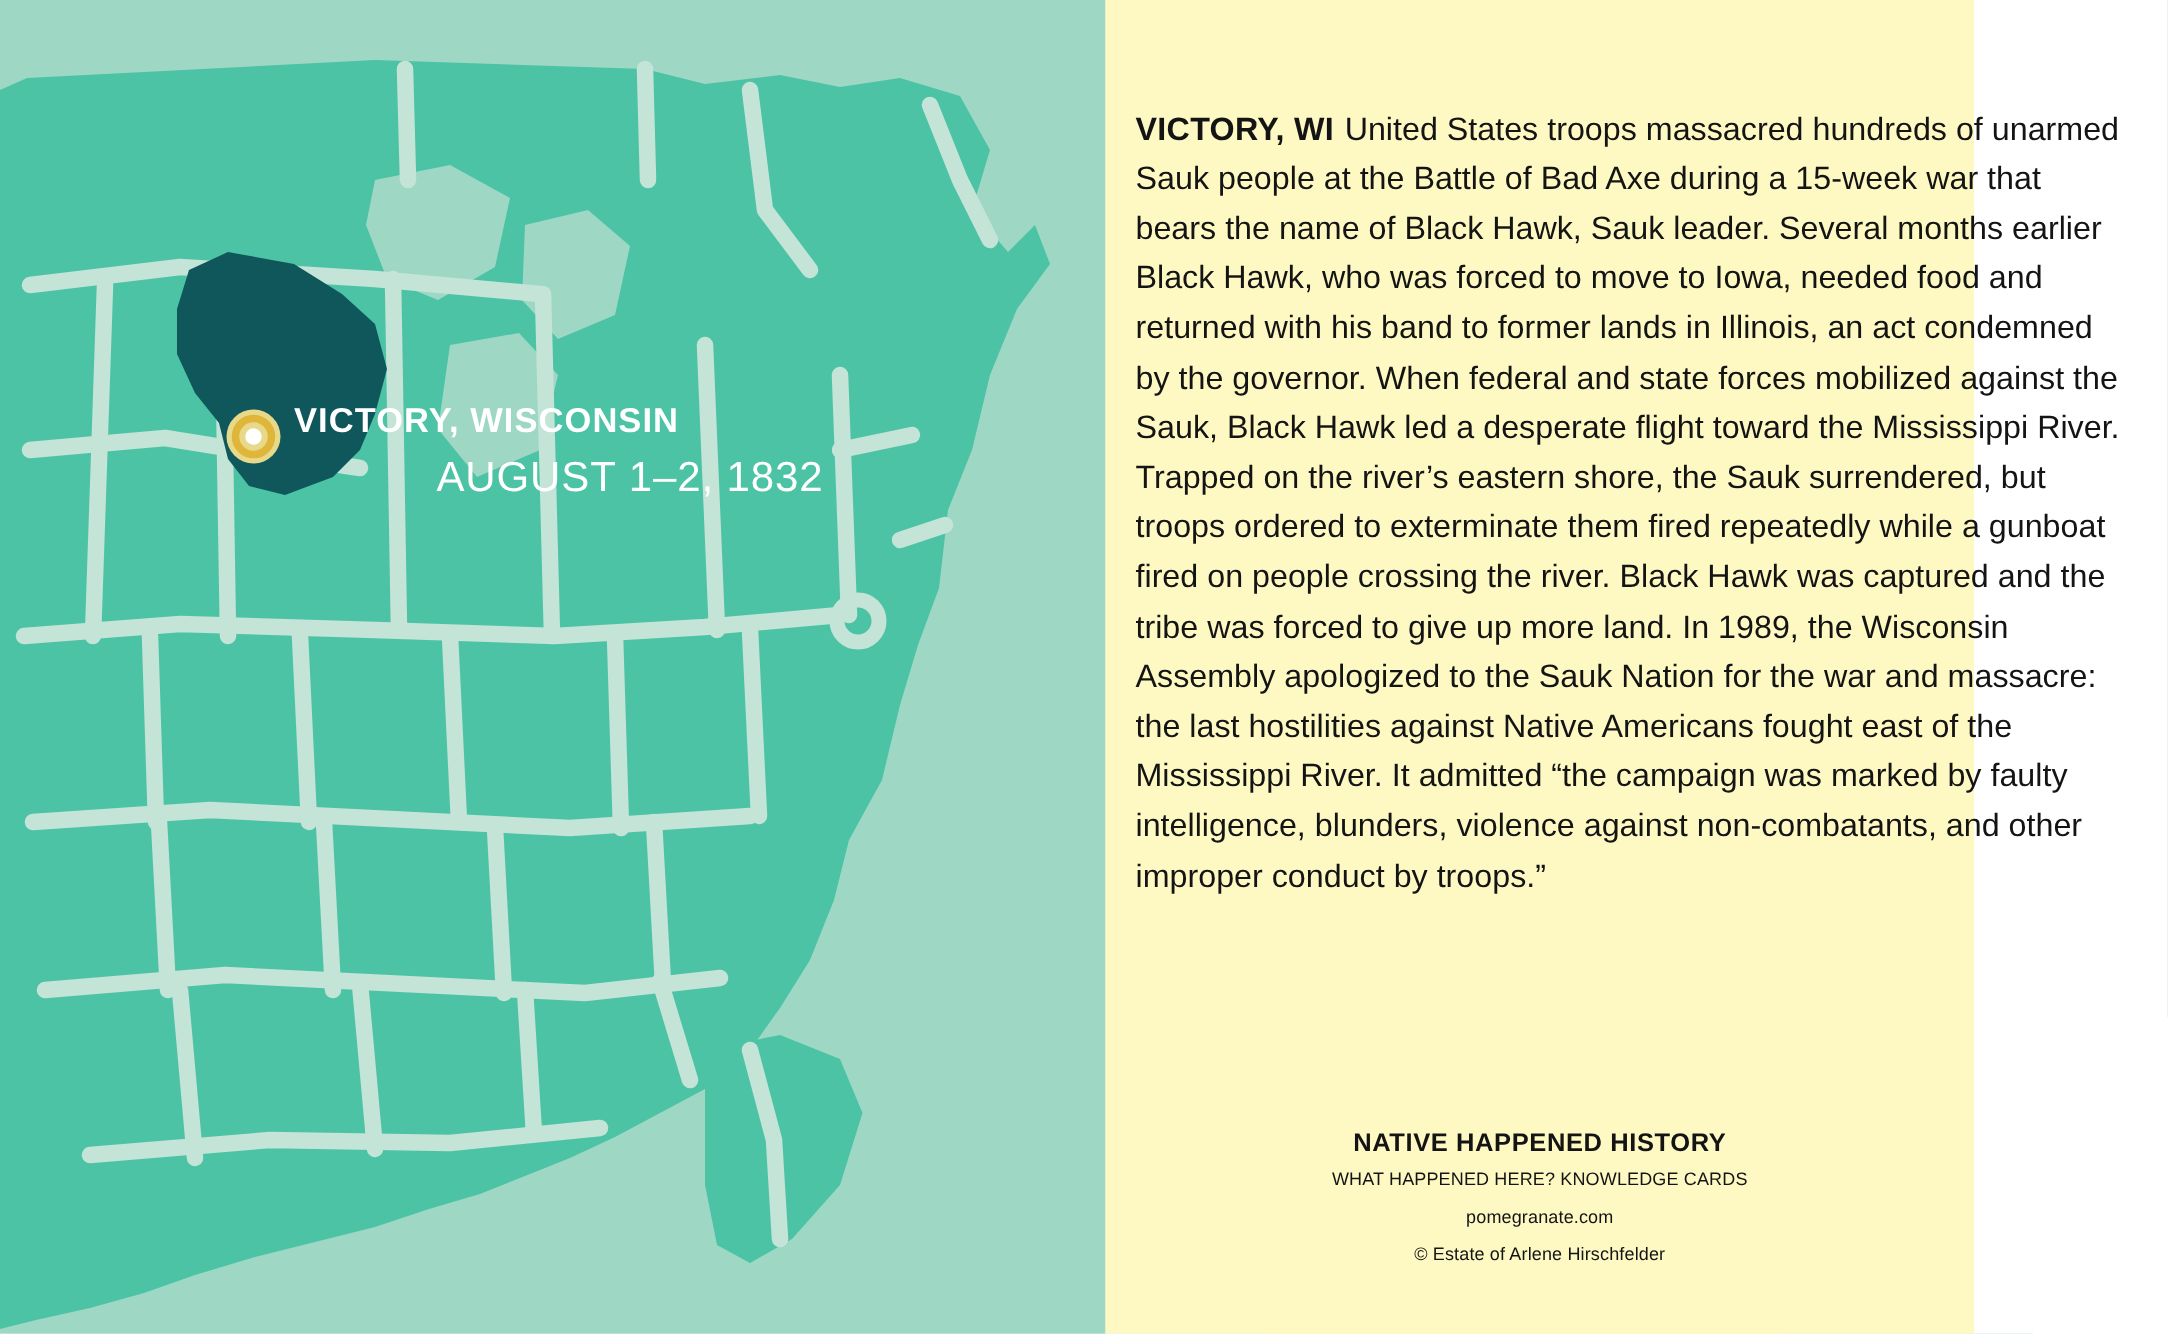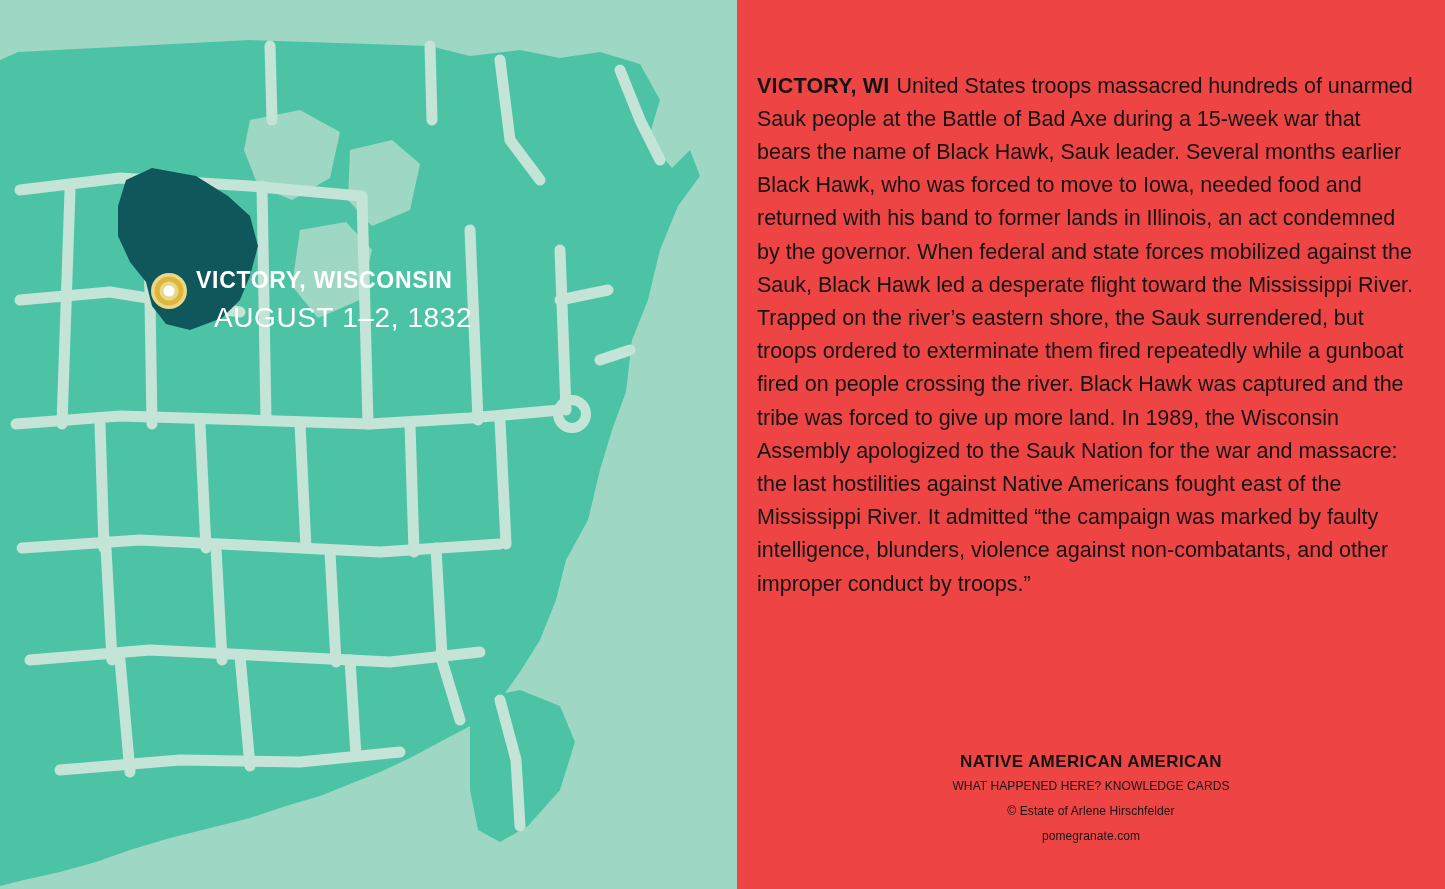--- a/index.html
+++ b/index.html
@@ -59,37 +59,38 @@
   .place-date {
     font-family: "Liberation Sans", sans-serif;
     font-weight: normal;
     font-size: 28px;
     letter-spacing: 0.6px;
     color: #ffffff;
     line-height: 1.1;
     margin-top: 10px;
     margin-left: 18px;
     white-space: nowrap;
+    text-align: center;
   }
 
   
   .marker {
     position: absolute;
     left: 150px;
     top: 272px;
     width: 38px;
     height: 38px;
   }
 
   
   .text-panel {
     position: relative;
-    width: 708px;
-    height: 889px;
-    background: #ef4444;
+    width: 579px;
+    height: 889px;
+    background: #fef9c3;
     flex: none;
     text-decoration: underline;
   }
   .body-copy {
     position: absolute;
     left: 20px;
     top: 48px;
     width: 660px;
     font-family: "Liberation Sans", sans-serif;
     font-size: 21.5px;
@@ -209,20 +210,20 @@
       <div class="place-date">AUGUST 1–2, 1832</div>
     </div>
   </div>
 
   <div class="text-panel">
     <p class="body-copy">
       <span class="headword">VICTORY, WI</span><span class="headword-gap"></span><span>United States troops massacred hundreds of unarmed Sauk people at the Battle of Bad Axe during a 15-week war that bears the name of Black Hawk, Sauk leader. Several months earlier Black Hawk, who was forced to move to Iowa, needed food and returned with his band to former lands in Illinois, an act condemned by the governor. When federal and state forces mobilized against the Sauk, Black Hawk led a desperate flight toward the Mississippi River. Trapped on the river’s eastern shore, the Sauk surrendered, but troops ordered to exterminate them fired repeatedly while a gunboat fired on people crossing the river. Black Hawk was captured and the tribe was forced to give up more land. In 1989, the Wisconsin Assembly apologized to the Sauk Nation for the war and massacre: the last hostilities against Native Americans fought east of the Mississippi River. It admitted “the campaign was marked by faulty intelligence, blunders, violence against non-combatants, and other improper conduct by troops.”</span>
     </p>
 
     <div class="credits">
-      <div class="credit-series">NATIVE AMERICAN AMERICAN</div>
+      <div class="credit-series">NATIVE HAPPENED HISTORY</div>
       <div class="credit-line">WHAT HAPPENED HERE? KNOWLEDGE CARDS</div>
+      <div class="credit-line">pomegranate.com</div>
       <div class="credit-line">© Estate of Arlene Hirschfelder</div>
-      <div class="credit-line">pomegranate.com</div>
     </div>
   </div>
 
 </div>
 
 </body></html>

